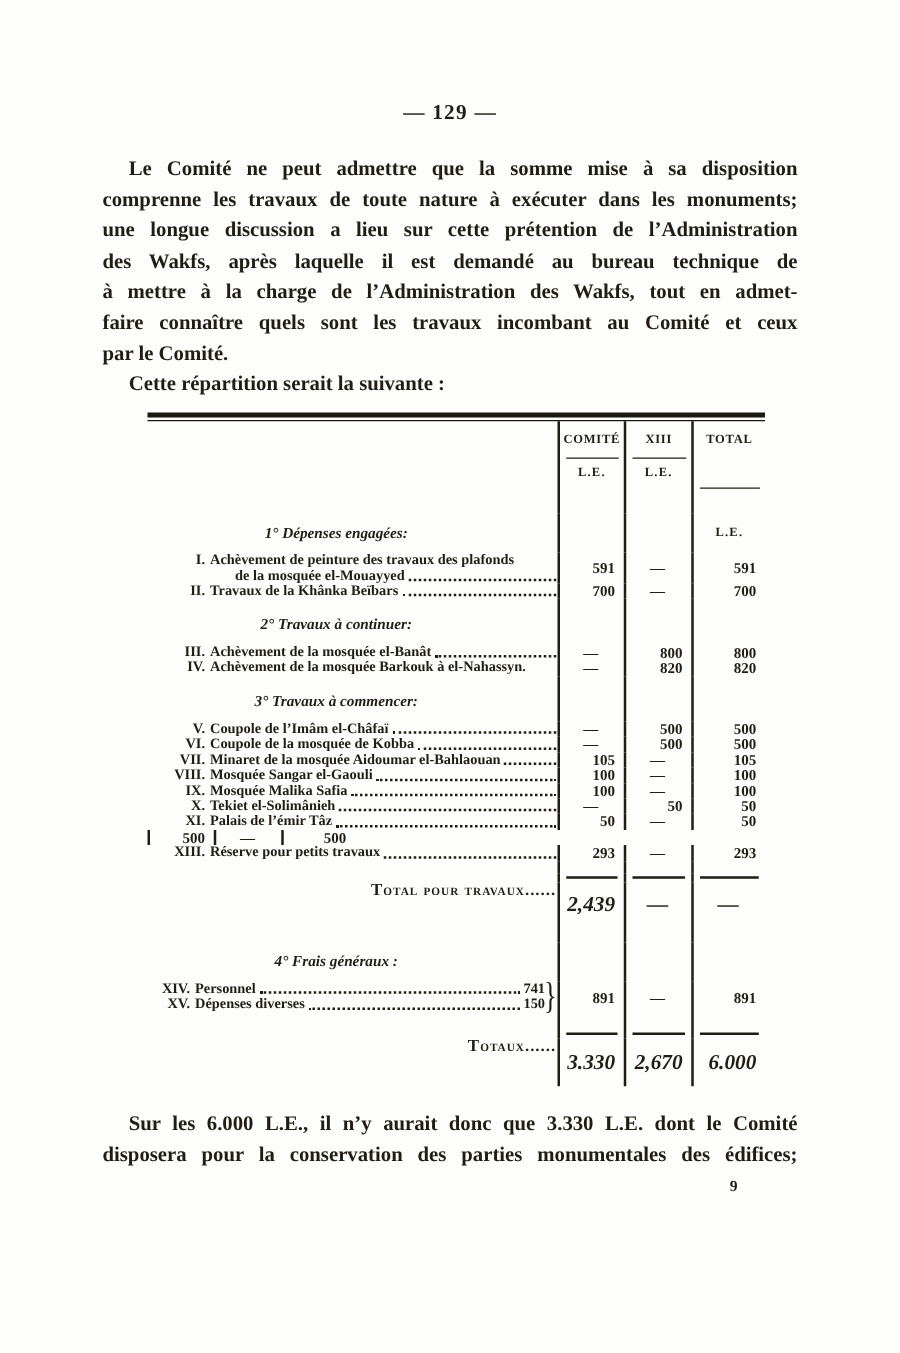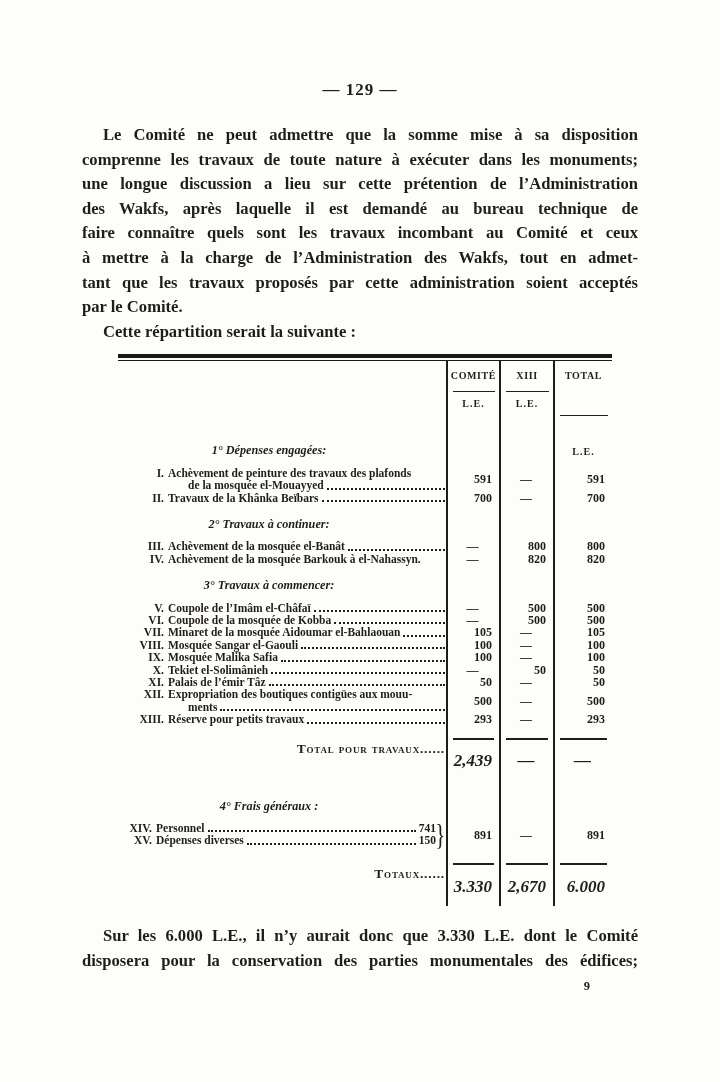--- a/index.html
+++ b/index.html
@@ -110,23 +110,22 @@
 
 <div class="page">
 
   <div class="pagenum-head">— 129 —</div>
 
   <div class="intro">
     <div class="tline ind">Le Comité ne peut admettre que la somme mise à sa disposition</div>
     <div class="tline">comprenne les travaux de toute nature à exécuter dans les monuments;</div>
     <div class="tline">une longue discussion a lieu sur cette prétention de l’Administration</div>
     <div class="tline">des Wakfs, après laquelle il est demandé au bureau technique de</div>
+    <div class="tline">à mettre à la charge de l’Administration des Wakfs, tout en admet-</div>
     <div class="tline">faire connaître quels sont les travaux incombant au Comité et ceux</div>
-    <div class="tline">à mettre à la charge de l’Administration des Wakfs, tout en admet-</div>
-    <div class="tline">tant que les travaux proposés par cette administration soient acceptés</div>
     <div class="tline noj">par le Comité.</div>
   </div>
   <div class="leadin">Cette répartition serait la suivante :</div>
 
   <div class="ctable">
     <div class="dblrule"></div>
 
     <div class="trow thead">
       <div class="cdesc"></div>
       <div class="cnum c1">
@@ -353,31 +352,20 @@
         </div>
       <div class="cnum c2 ctr">
           <span>—</span>
         </div>
       <div class="cnum c3">
           <span>50</span>
         </div>
     </div>
 
     <div class="trow titem twoline">
-      <div class="cdesc">
-        <div class="l">
-          <span class="rn">XII.</span>
-          <span class="it">Expropriation des boutiques contigües aux mouu-</span>
-        </div>
-        <div class="l l2">
-          <span class="rn"></span>
-          <span class="it">ments</span>
-          <span class="dots"></span>
-        </div>
-      </div>
       <div class="cnum c1">
           <span>500</span>
         </div>
       <div class="cnum c2 ctr">
           <span>—</span>
         </div>
       <div class="cnum c3">
           <span>500</span>
         </div>
     </div>

